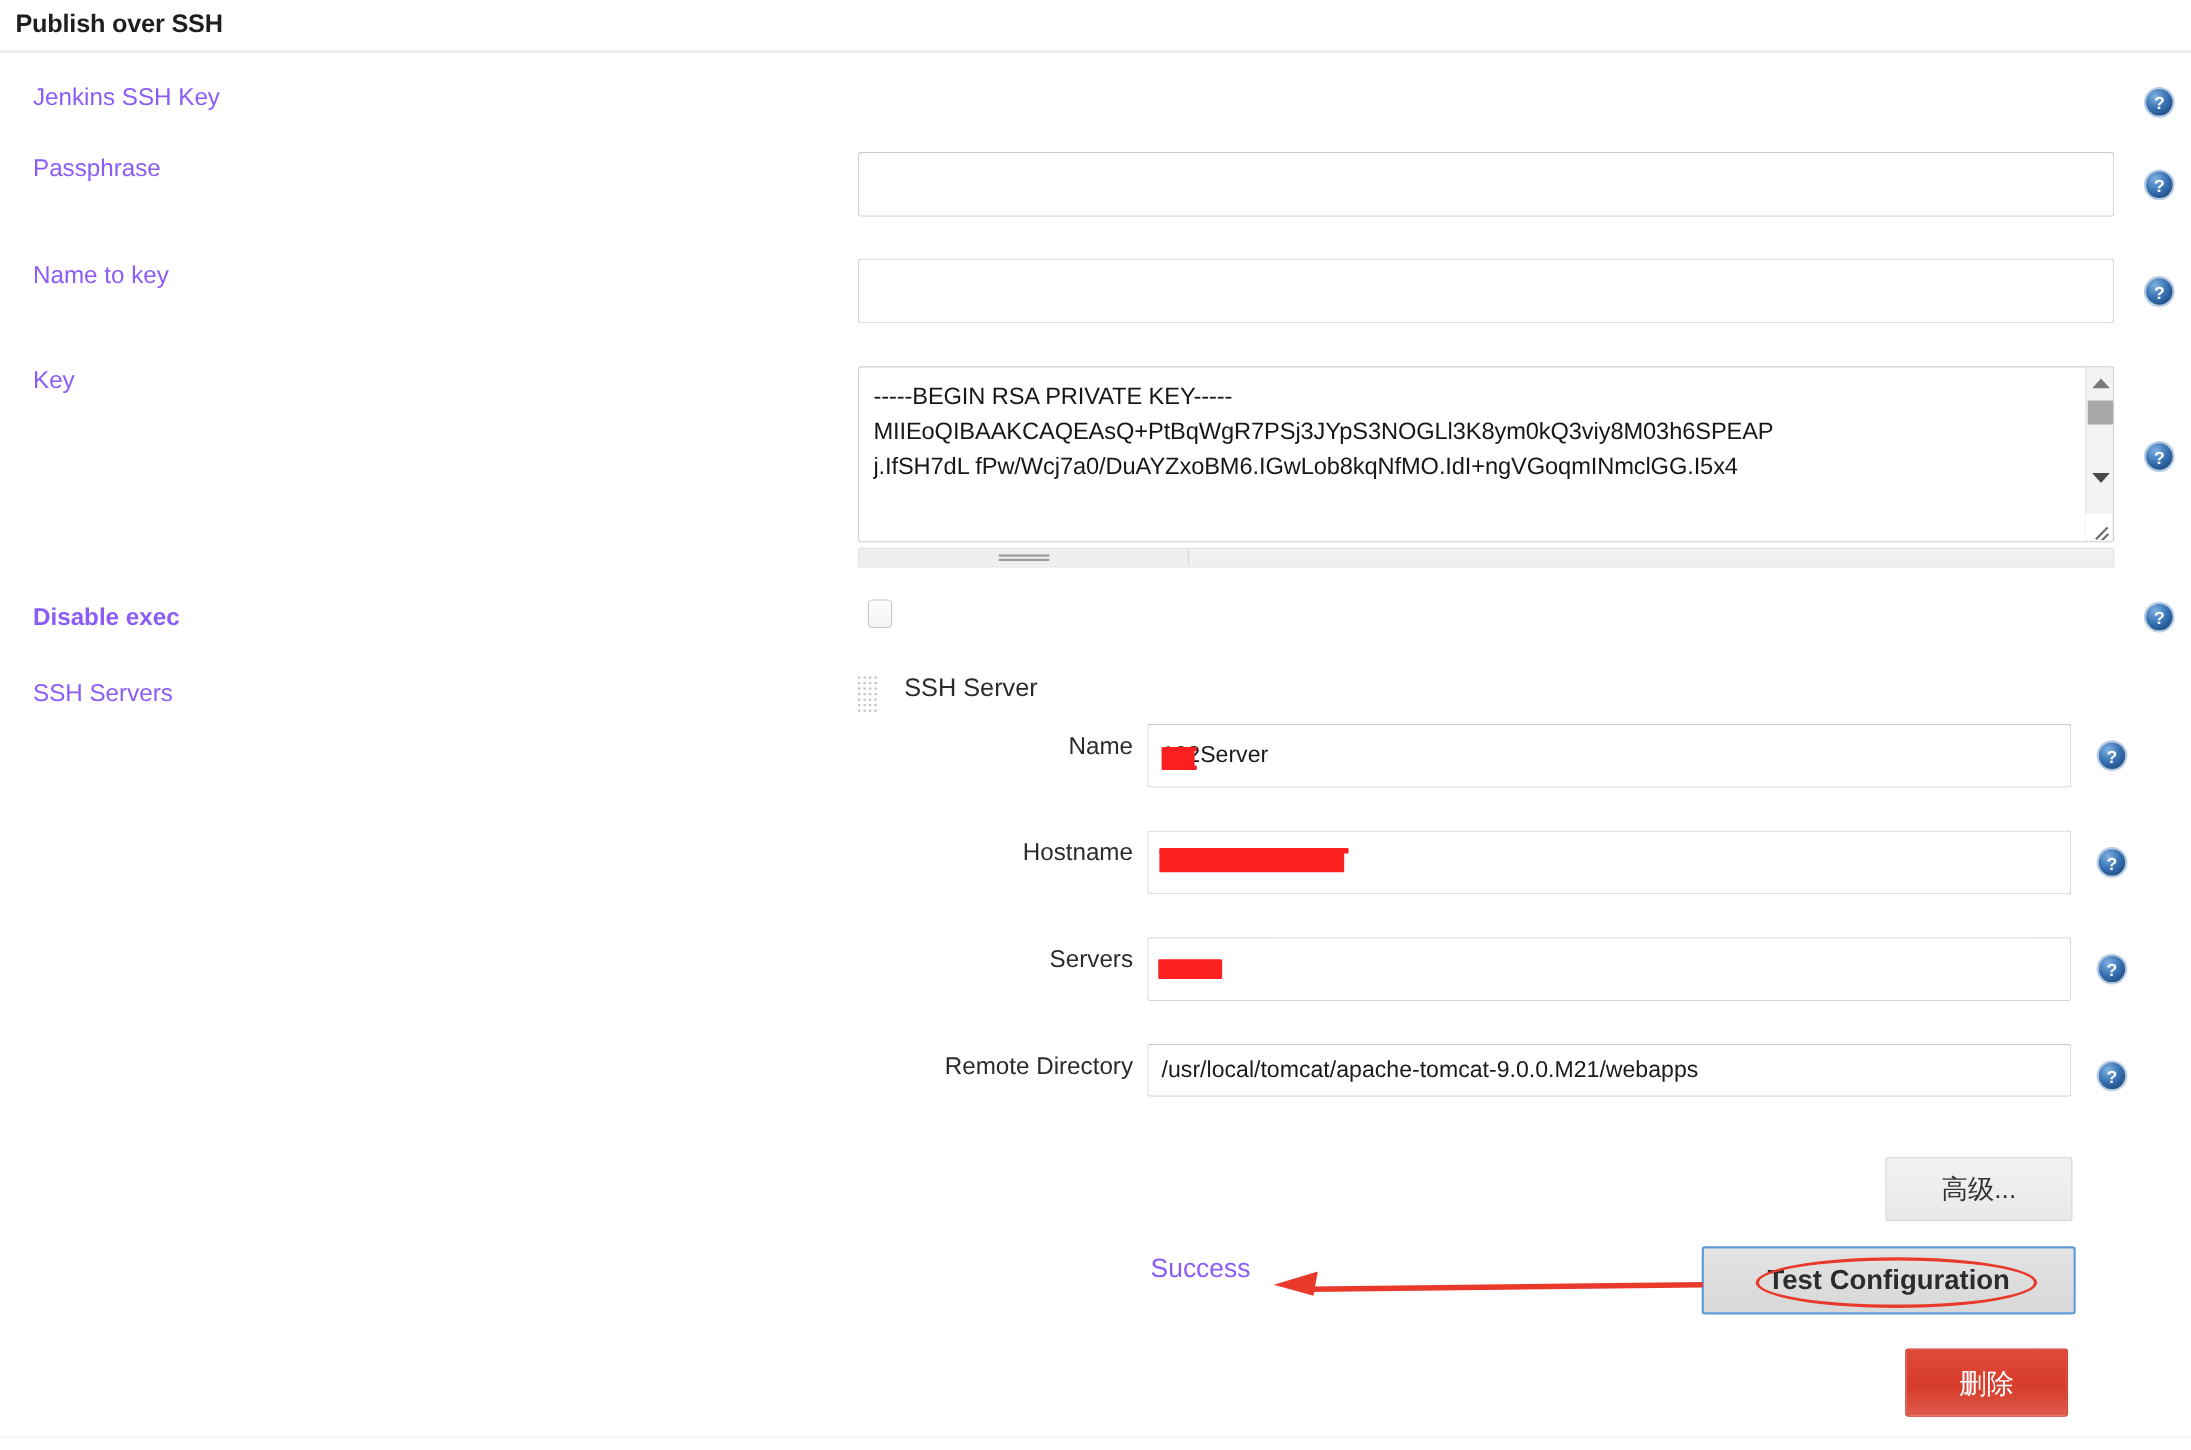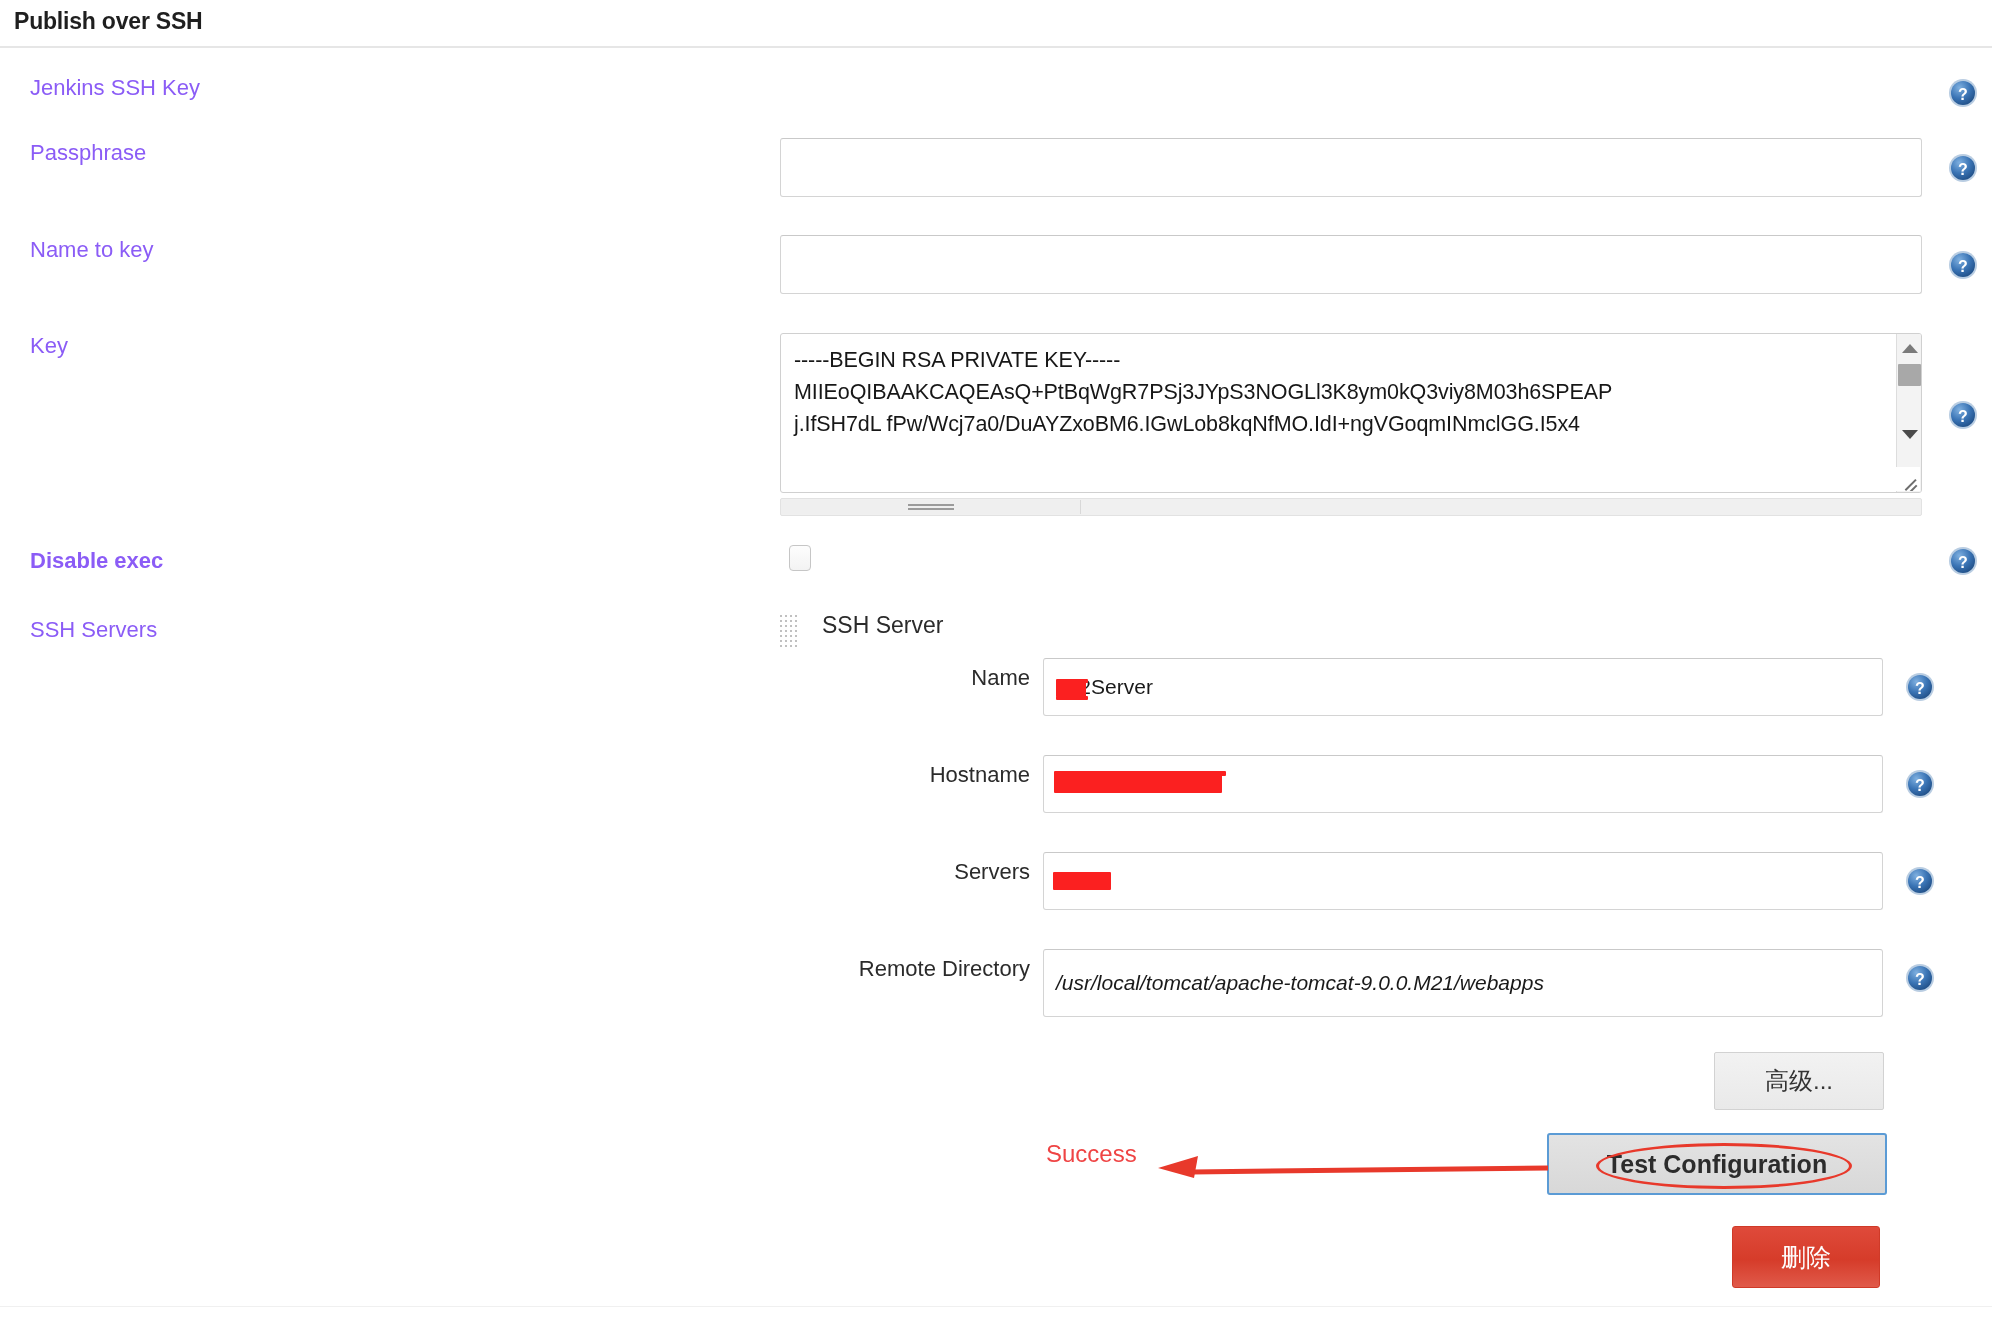--- a/index.html
+++ b/index.html
@@ -233,21 +233,21 @@
     color: #ffffff;
     background: linear-gradient(180deg,#df4a3a 0%, #d63c2a 55%, #e05a4a 100%);
     border: 1px solid #cf3a28;
     border-radius: 3px;
   }
 
   .status-text {
     position: absolute;
     left: 1046px; top: 1140px;
     font-size: 24px;
-    color: #ef4444;
+    color: #8b5cf6;
   }
 
   
   .annot-ellipse {
     position: absolute;
     left: 1596px; top: 1143px;
     width: 256px; height: 46px;
     border: 3px solid #e8392b;
     border-radius: 50%;
     pointer-events: none;
@@ -430,21 +430,21 @@
   </div>
   <div class="help-icon" style="left:1905px; top:866px;">
     <svg viewBox="0 0 30 30">
         <circle cx="15" cy="15" r="14" fill="#b9cde2"></circle>
         <circle cx="15" cy="15" r="12" fill="url(#hg)"></circle>
       <text x="15" y="21.5" font-family="Liberation Sans, sans-serif" font-size="16" font-weight="bold" fill="#ffffff" text-anchor="middle">?</text>
       </svg>
   </div>
 
   <div class="sub-label" style="left:760px; top:956px; width:270px;">Remote Directory</div>
-  <div class="text-input" style="left:1043px; top:949px; width:840px; height:68px;font-style:italic;">/usr/local/tomcat/apache-tomcat-9.0.0.M21/webapps</div>
+  <div class="text-input" style="left:1043px; top:949px; width:840px; height:48px;">/usr/local/tomcat/apache-tomcat-9.0.0.M21/webapps</div>
   <div class="help-icon" style="left:1905px; top:963px;">
     <svg viewBox="0 0 30 30">
         <circle cx="15" cy="15" r="14" fill="#b9cde2"></circle>
         <circle cx="15" cy="15" r="12" fill="url(#hg)"></circle>
       <text x="15" y="21.5" font-family="Liberation Sans, sans-serif" font-size="16" font-weight="bold" fill="#ffffff" text-anchor="middle">?</text>
       </svg>
   </div>
 
   <div class="btn btn-advanced">高级...</div>
 

